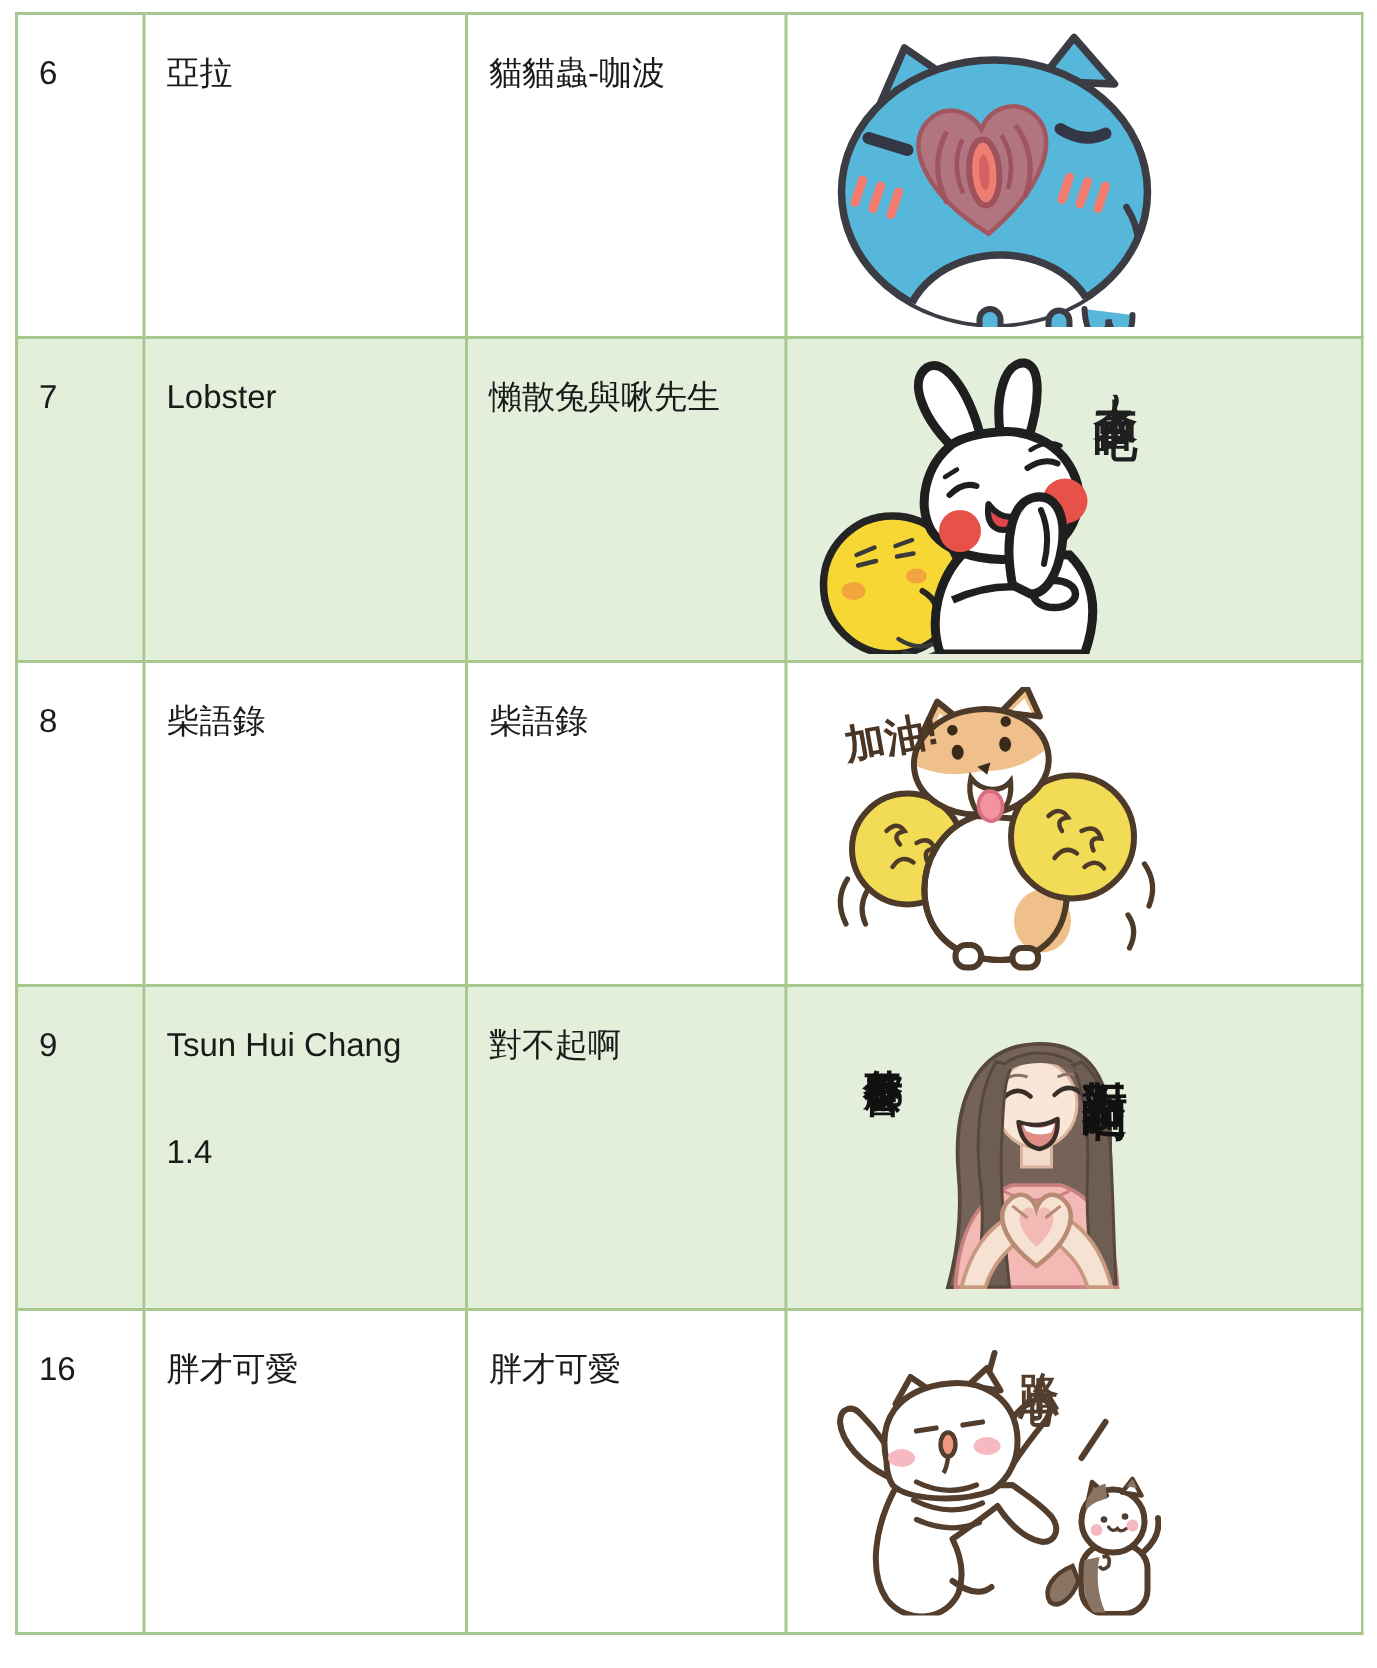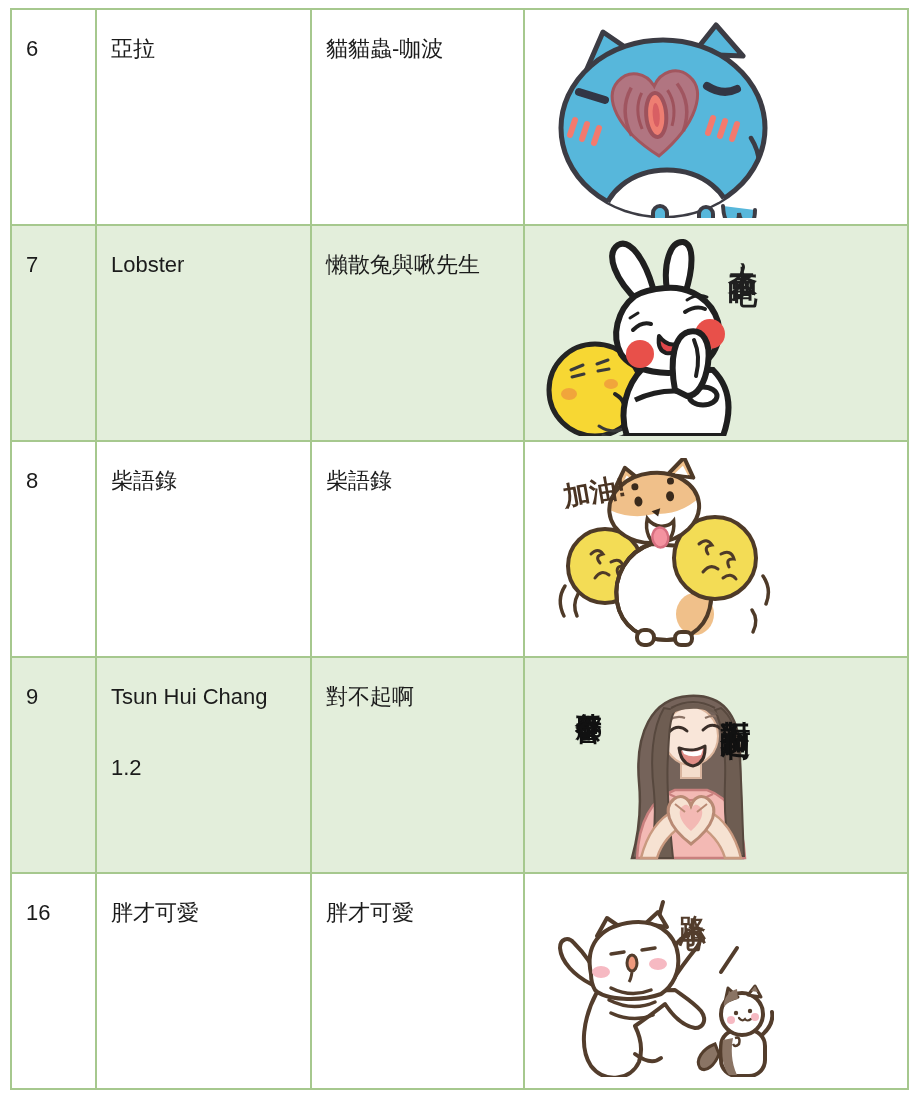--- a/index.html
+++ b/index.html
@@ -174,21 +174,21 @@
         </g>
       </svg>
       <div class="cap cap-r8">加油!</div>
     </td>
   </tr>
 
   <tr class="row green">
     <td><span class="rank">9</span></td>
     <td>
       <div>Tsun Hui Chang</div>
-      <div class="creator-line2">1.2</div>
+      <div class="creator-line2">1.4</div>
     </td>
     <td><span>對不起啊</span></td>
     <td class="img-cell">
       <svg class="stk" style="left:84px;top:30px" width="160" height="172" viewBox="0 0 160 172">
         <path d="M80,8 C42,10 26,46 30,94 C33,126 28,152 23,170 L134,170 C133,142 131,98 131,64 C130,26 113,6 80,8 Z" fill="#75635a" stroke="#57483e" stroke-width="2.5"></path>
         <rect x="72" y="72" width="20" height="18" fill="#f4ddcc" stroke="#d8b49e" stroke-width="2"></rect>
         <path d="M28,170 C30,132 44,110 66,102 L98,102 C122,110 134,132 136,170 Z" fill="#f3b9b4" stroke="#c9807e" stroke-width="2.5"></path>
         <path d="M60,106 Q82,118 104,106" fill="none" stroke="#c9807e" stroke-width="2"></path>
         <ellipse cx="82" cy="48" rx="27" ry="29" fill="#f9e6d9" stroke="#dbb49b" stroke-width="2"></ellipse>
         <path d="M60,32 q8,-5 16,-2" fill="none" stroke="#8a7265" stroke-width="2"></path>

